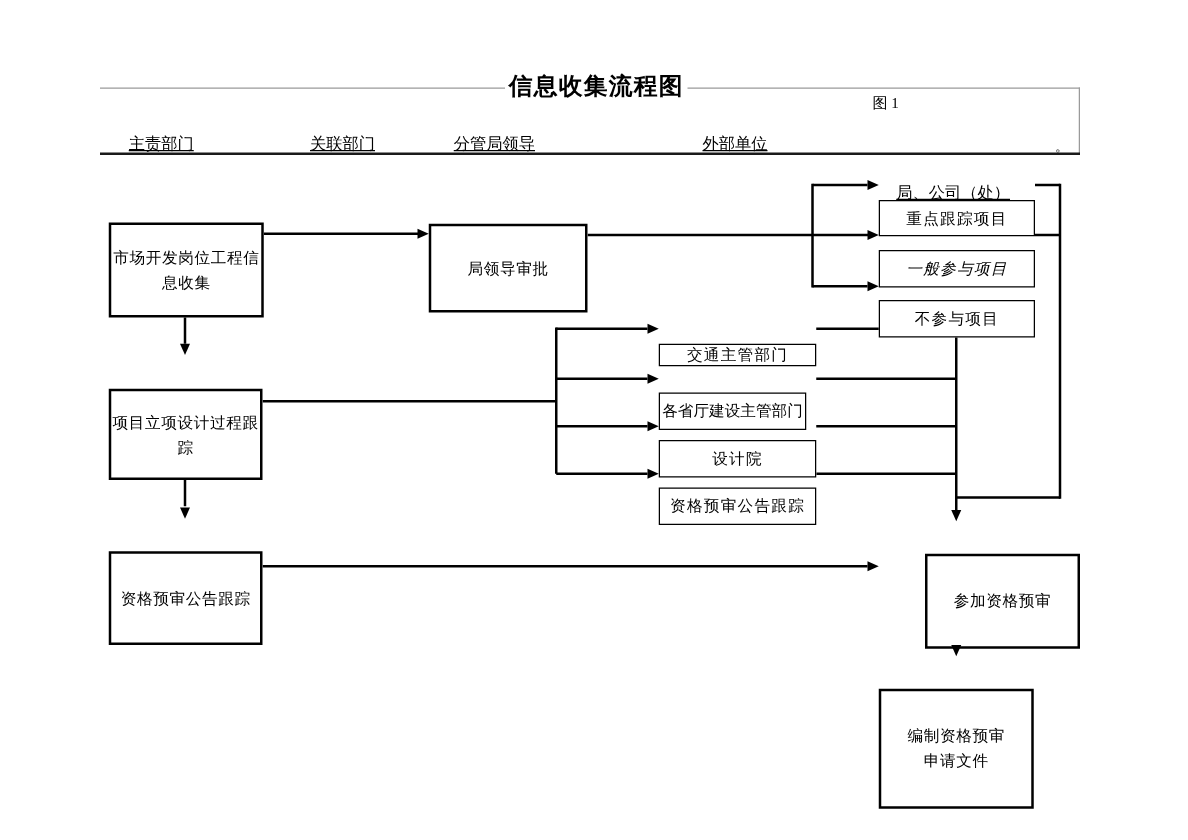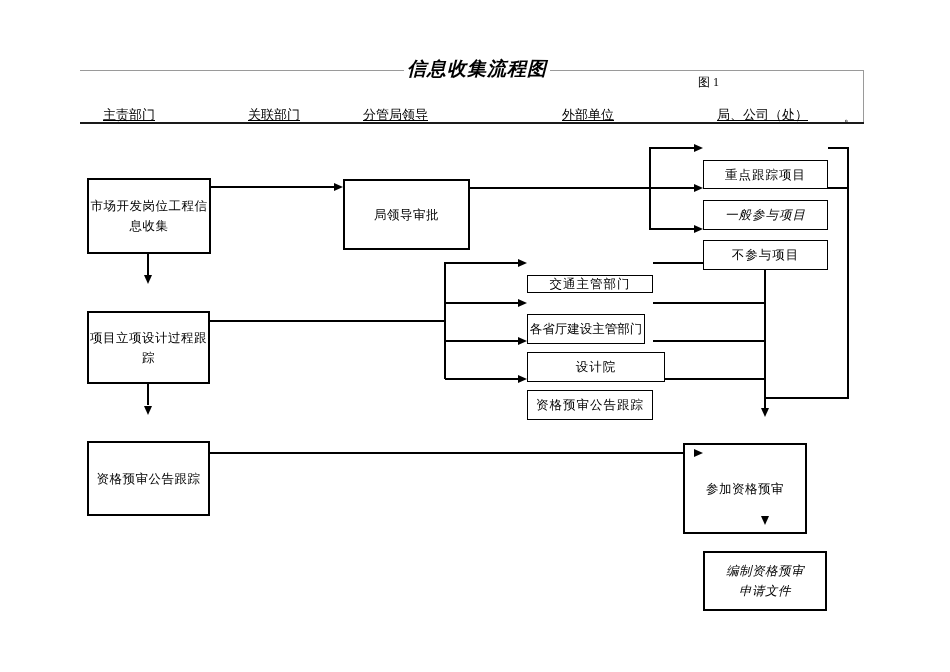--- a/index.html
+++ b/index.html
@@ -4,21 +4,21 @@
 <style>
   html,body{margin:0;padding:0;background:#fff;}
   .canvas{
     position:relative;width:950px;height:672px;background:#fff;overflow:hidden;
     font-family:"Liberation Serif","DejaVu Serif",serif;color:#000;
   }
   .frame-h{position:absolute;height:1px;background:#9a9a9a;}
   .frame-v{position:absolute;width:1px;background:#9a9a9a;}
   .rule{position:absolute;height:2px;background:#1a1a1a;}
   .title{position:absolute;left:404px;top:56px;font-size:19px;font-weight:bold;
-    background:#fff;padding:0 3px;letter-spacing:1px;z-index:3;font-style:italic;}
+    background:#fff;padding:0 3px;letter-spacing:1px;z-index:3;}
   .fig-label{position:absolute;left:698px;top:74px;font-size:12px;z-index:3;}
   .lane-label{position:absolute;top:106px;font-size:13px;text-decoration:underline;z-index:3;}
   .node{
     position:absolute;box-sizing:border-box;border:2px solid #000;background:#fff;
     display:flex;align-items:center;justify-content:center;text-align:center;
     font-size:12.5px;line-height:1.6;white-space:pre-line;z-index:2;letter-spacing:0.5px;margin-top:26px;
   }
   .node.thin{border-width:1.5px;letter-spacing:1px;}
   .hline{position:absolute;height:1.5px;background:#000;z-index:1;}
   .vline{position:absolute;width:1.5px;background:#000;z-index:1;}
@@ -36,36 +36,36 @@
   <div class="frame-v" style="left:863px;top:70px;height:54px;"></div>
   <div class="rule" style="left:80px;top:122px;width:784px;"></div>
 
   <div class="title">信息收集流程图</div>
   <div class="fig-label">图 1</div>
 
   <div class="lane-label" style="left:103px;">主责部门</div>
   <div class="lane-label" style="left:248px;">关联部门</div>
   <div class="lane-label" style="left:363px;">分管局领导</div>
   <div class="lane-label" style="left:562px;">外部单位</div>
-  <div class="lane-label" style="left:717px;">局、公司（处）</div>
+  <div class="lane-label" style="left:717px;margin-top:39px;">局、公司（处）</div>
   <div class="lane-label" style="left:844px;top:110px;text-decoration:none;font-size:11px;">。</div>
 
   <div class="node" style="left:343px;top:153px;width:127px;height:71px;">局领导审批</div>
   <div class="node" style="left:87px;top:152px;width:124px;height:76px;">市场开发岗位工程信息收集</div>
   <div class="node thin" style="left:703px;top:134px;width:125px;height:29px;">重点跟踪项目</div>
   <div class="node thin" style="left:703px;top:174px;width:125px;height:30px;font-style:italic;">一般参与项目</div>
   <div class="node thin" style="left:703px;top:214px;width:125px;height:30px;">不参与项目</div>
   <div class="node" style="left:87px;top:285px;width:123px;height:73px;">项目立项设计过程跟踪</div>
   <div class="node thin" style="left:527px;top:249px;width:126px;height:18px;">交通主管部门</div>
   <div class="node thin" style="left:527px;top:288px;width:118px;height:30px;letter-spacing:0;">各省厅建设主管部门</div>
-  <div class="node thin" style="left:527px;top:326px;width:138px;height:30px;">设计院</div>
+  <div class="node thin" style="left:527px;top:326px;width:126px;height:30px;">设计院</div>
   <div class="node thin" style="left:527px;top:364px;width:126px;height:30px;">资格预审公告跟踪</div>
   <div class="node" style="left:87px;top:415px;width:123px;height:75px;">资格预审公告跟踪</div>
-  <div class="node" style="left:683px;top:417px;width:124px;height:91px;">参加资格预审</div>
-  <div class="node" style="left:703px;top:525px;width:124px;height:60px;font-style:italic;">编制资格预审
+  <div class="node" style="left:740px;top:417px;width:124px;height:76px;">参加资格预审</div>
+  <div class="node" style="left:703px;top:525px;width:124px;height:96px;">编制资格预审
 申请文件</div>
 
   <div class="vline" style="left:147px;top:228px;height:47px;"></div>
   <div class="arrow-down" style="left:144px;top:275px;"></div>
 
   <div class="hline" style="left:211px;top:186px;width:124px;"></div>
   <div class="arrow-right" style="left:334px;top:183px;"></div>
 
   <div class="hline" style="left:470px;top:187px;width:225px;"></div>
   <div class="arrow-right" style="left:694px;top:184px;"></div>

